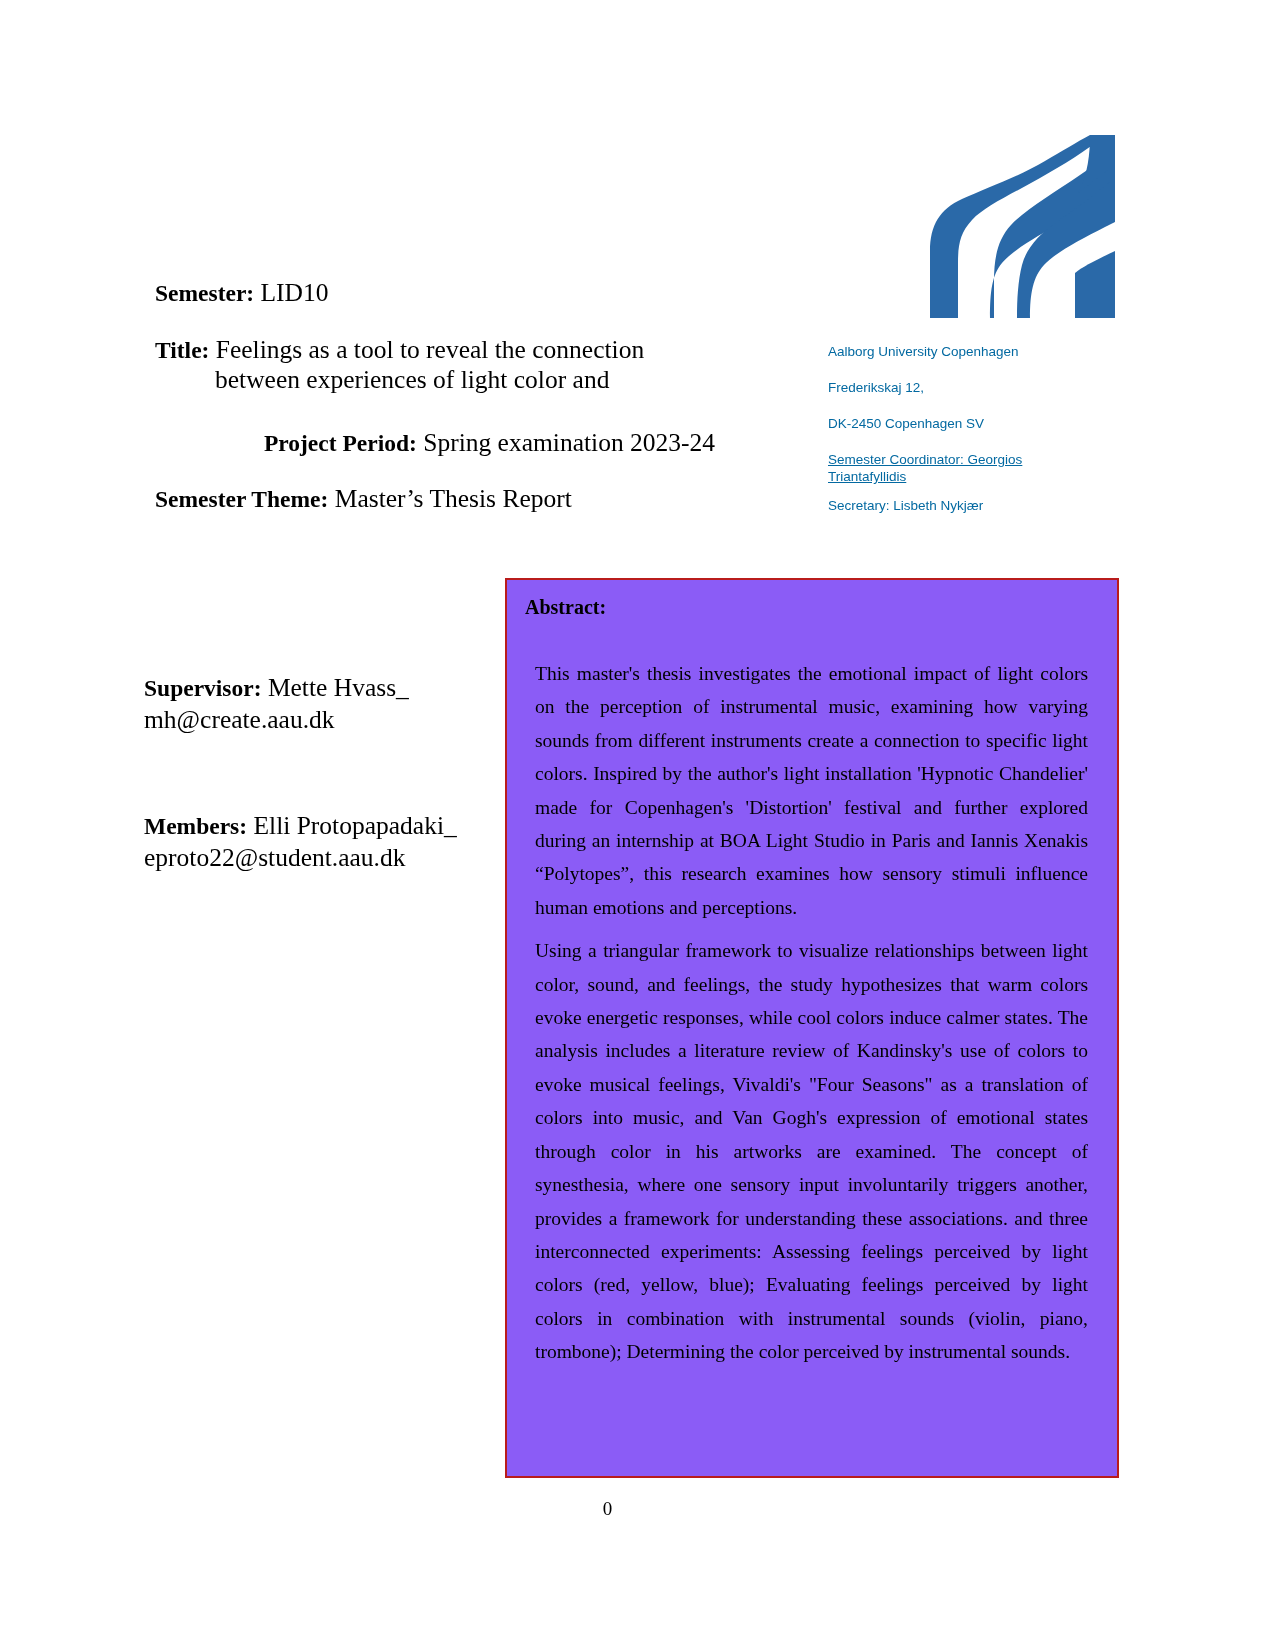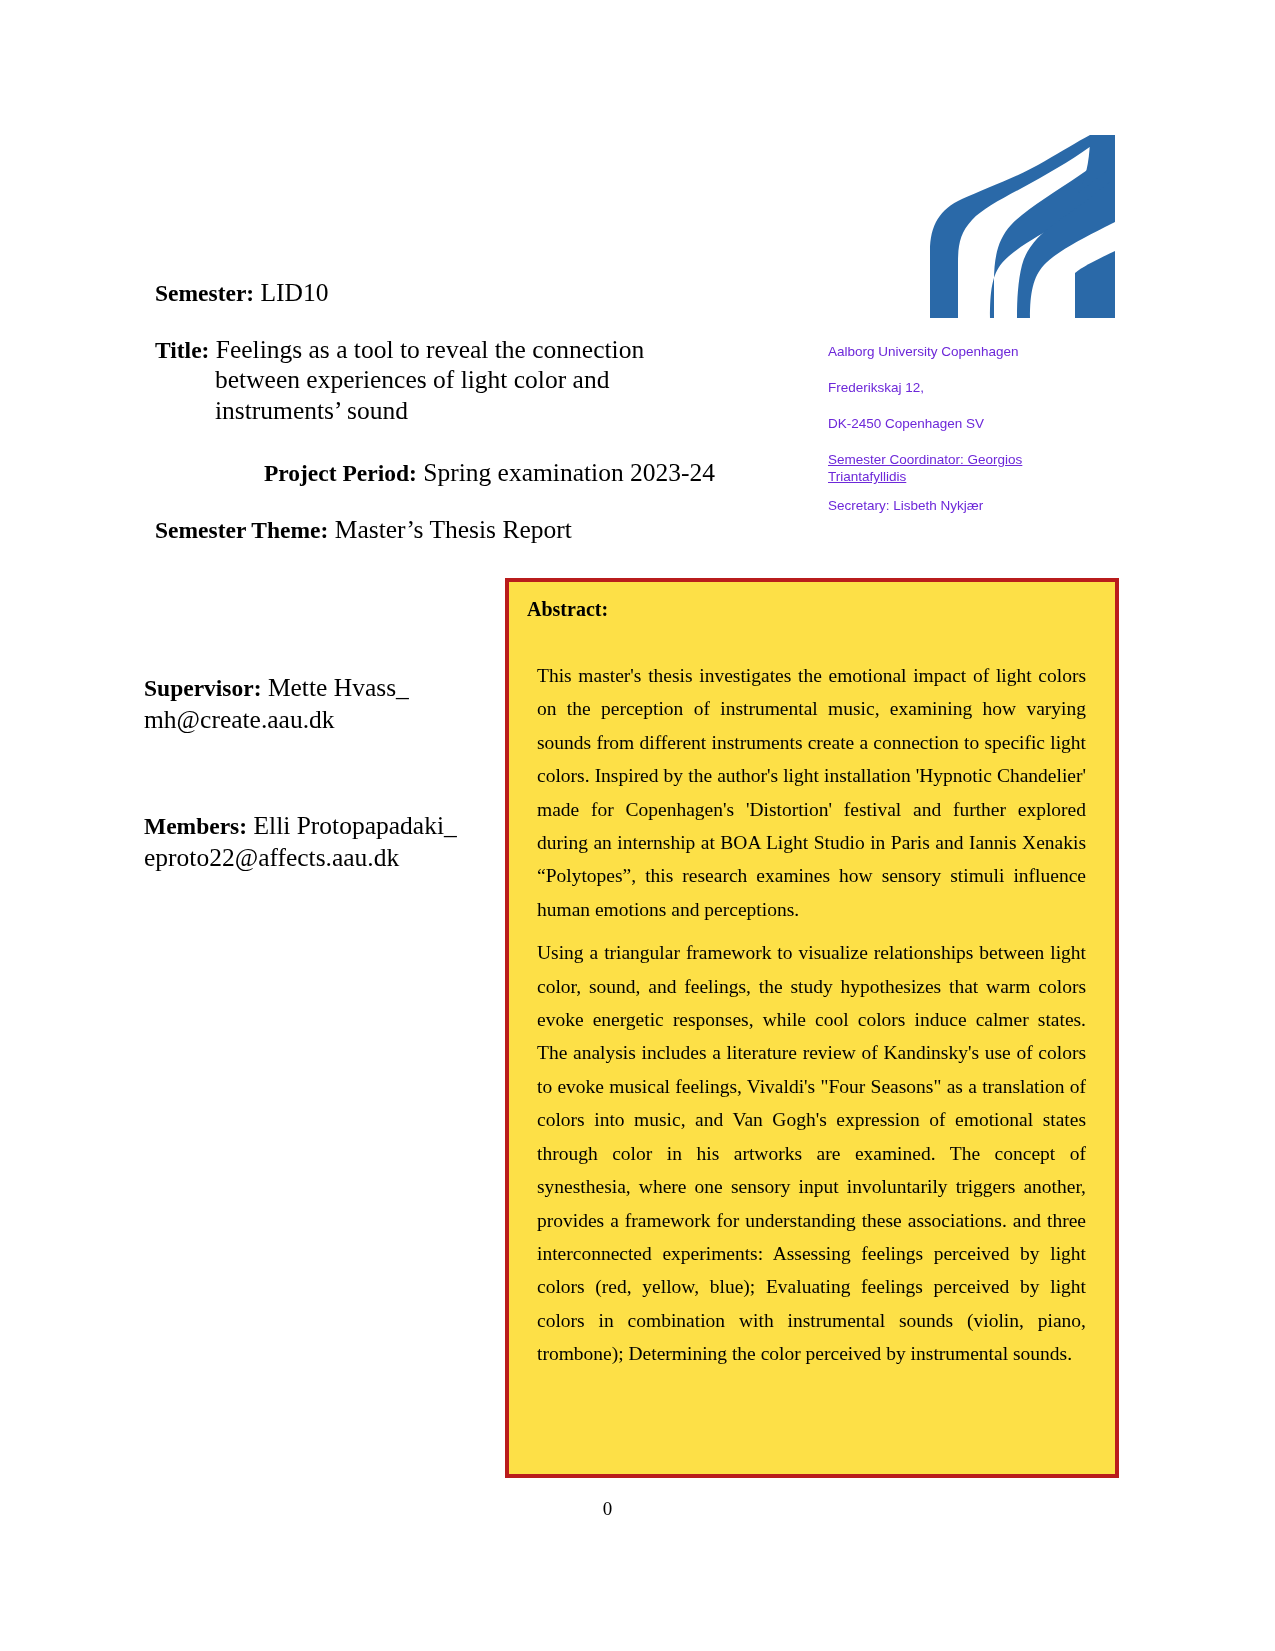--- a/index.html
+++ b/index.html
@@ -66,21 +66,21 @@
   }
   #members-block { margin-top: 75px; }
 
   
   #info-column {
     position: absolute;
     left: 828px;
     top: 343px;
     width: 250px;
     font-family: "Liberation Sans", "DejaVu Sans", sans-serif;
-    color: #6d28d9;
+    color: #0369a1;
     font-size: 13.5px;
     line-height: 17px;
   }
   #info-column .info-line { margin-bottom: 19px; }
   #info-column .info-line.tight { margin-bottom: 12px; text-decoration: underline; }
 
   
   #abstract-divider {
     position: absolute;
     left: 506px;
@@ -90,23 +90,23 @@
     background: #4a4a4a;
   }
 
   
   #abstract-box {
     position: absolute;
     left: 505px;
     top: 578px;
     width: 614px;
     height: 900px;
-    border: 4px solid #b91c1c;
+    border: 2px solid #b91c1c;
     box-sizing: border-box;
-    background: #fde047;
+    background: #8b5cf6;
   }
   #abstract-inner {
     padding: 16px 19px 0 18px;
   }
   #abstract-heading {
     font-weight: bold;
     font-size: 20px;
     margin-bottom: 38px;
   }
   .abstract-para {
@@ -153,21 +153,20 @@
 
   <div class="meta-block">
     <span class="meta-label">Semester:</span>
     <span class="meta-value">LID10</span>
   </div>
 
   <div class="meta-block" id="title-block">
     <span class="meta-label">Title:</span>
     <span class="meta-value">Feelings as a tool to reveal the connection</span>
     <span class="meta-value title-rest">between experiences of light color and</span>
-    <span class="meta-value title-rest">instruments’ sound</span>
   </div>
 
   <div class="meta-block" id="project-period-block">
     <span class="meta-label">Project Period:</span>
     <span class="meta-value">Spring examination 2023-24</span>
   </div>
 
   <div class="meta-block" id="semester-theme-block">
     <span class="meta-label">Semester Theme:</span>
     <span class="meta-value">Master’s Thesis Report</span>
@@ -180,21 +179,21 @@
   <div id="supervisor-block">
     <span class="people-label">Supervisor:</span>
     <span>Mette Hvass_</span>
     <span>mh@create.aau.dk</span>
   </div>
 
   <div id="members-block">
     <span class="people-label">Members:</span>
     <span>Elli</span>
     <span>Protopapadaki_</span>
-    <span>eproto22@affects.aau.dk</span>
+    <span>eproto22@student.aau.dk</span>
   </div>
 
 </div>
 
 <div id="info-column">
   <div class="info-line">Aalborg University Copenhagen</div>
   <div class="info-line">Frederikskaj 12,</div>
   <div class="info-line">DK-2450 Copenhagen SV</div>
   <div class="info-line tight">Semester Coordinator: Georgios Triantafyllidis</div>
   <div class="info-line">Secretary: Lisbeth Nykjær</div>

